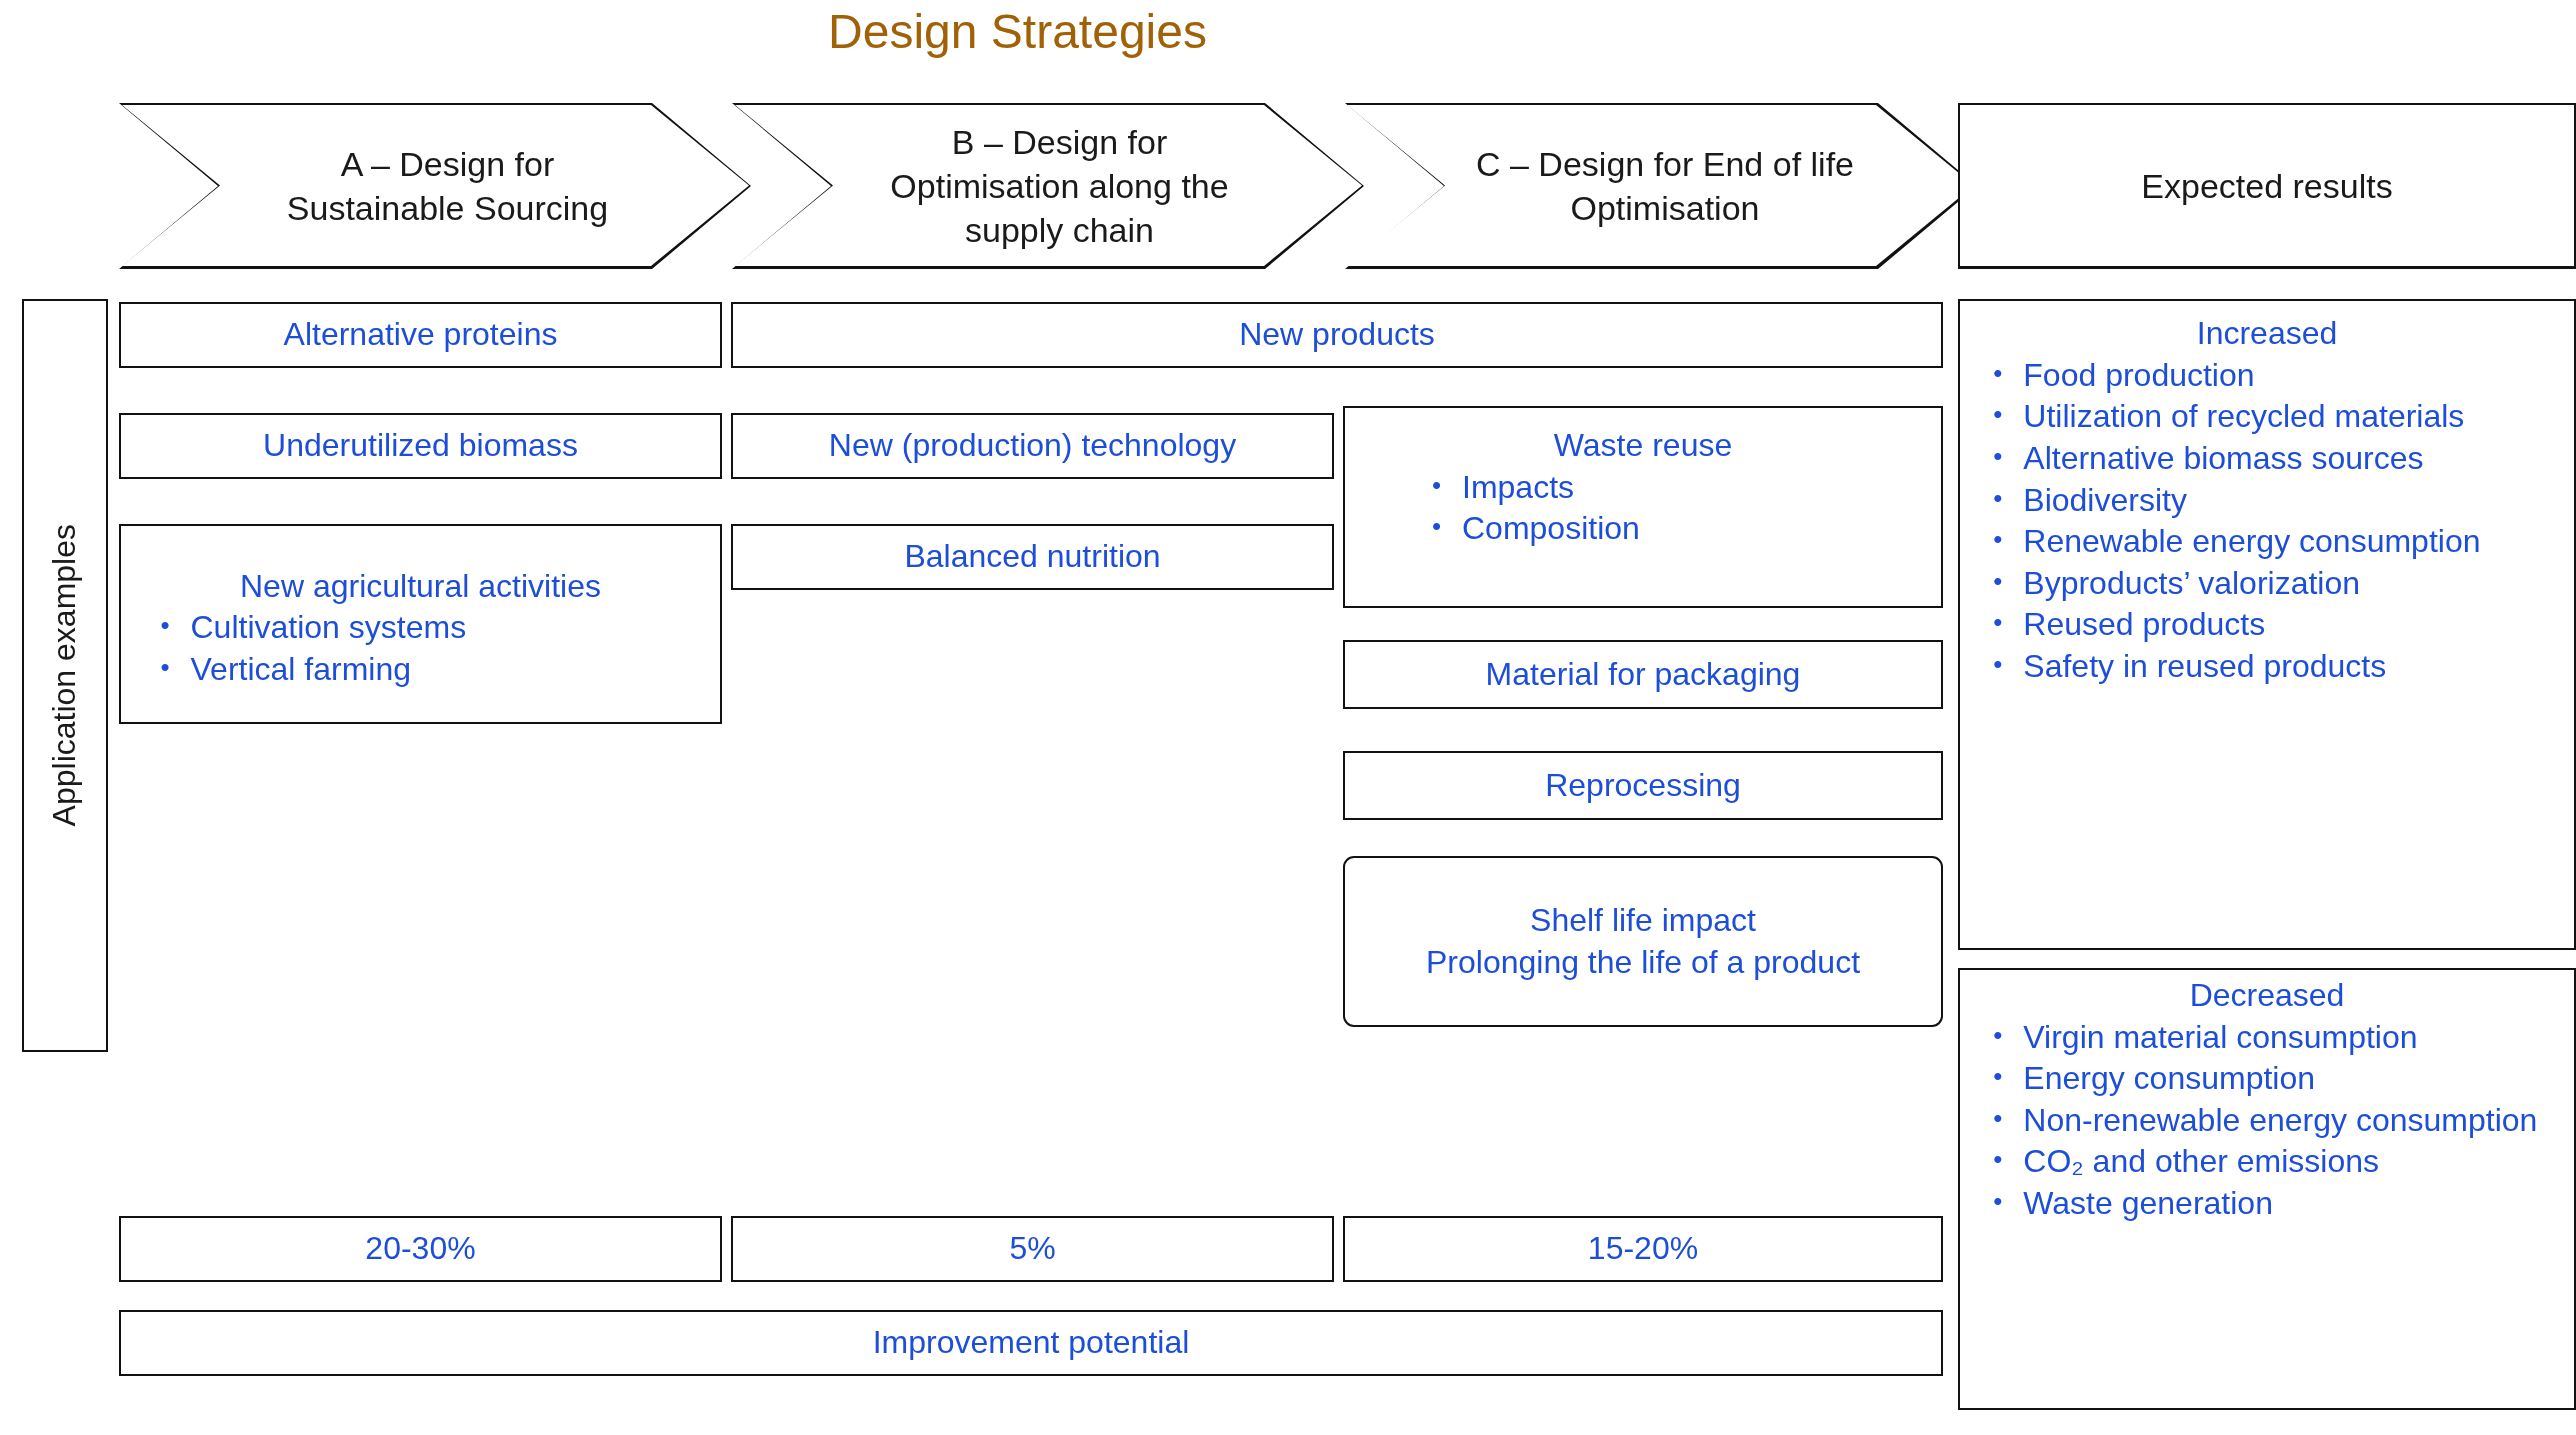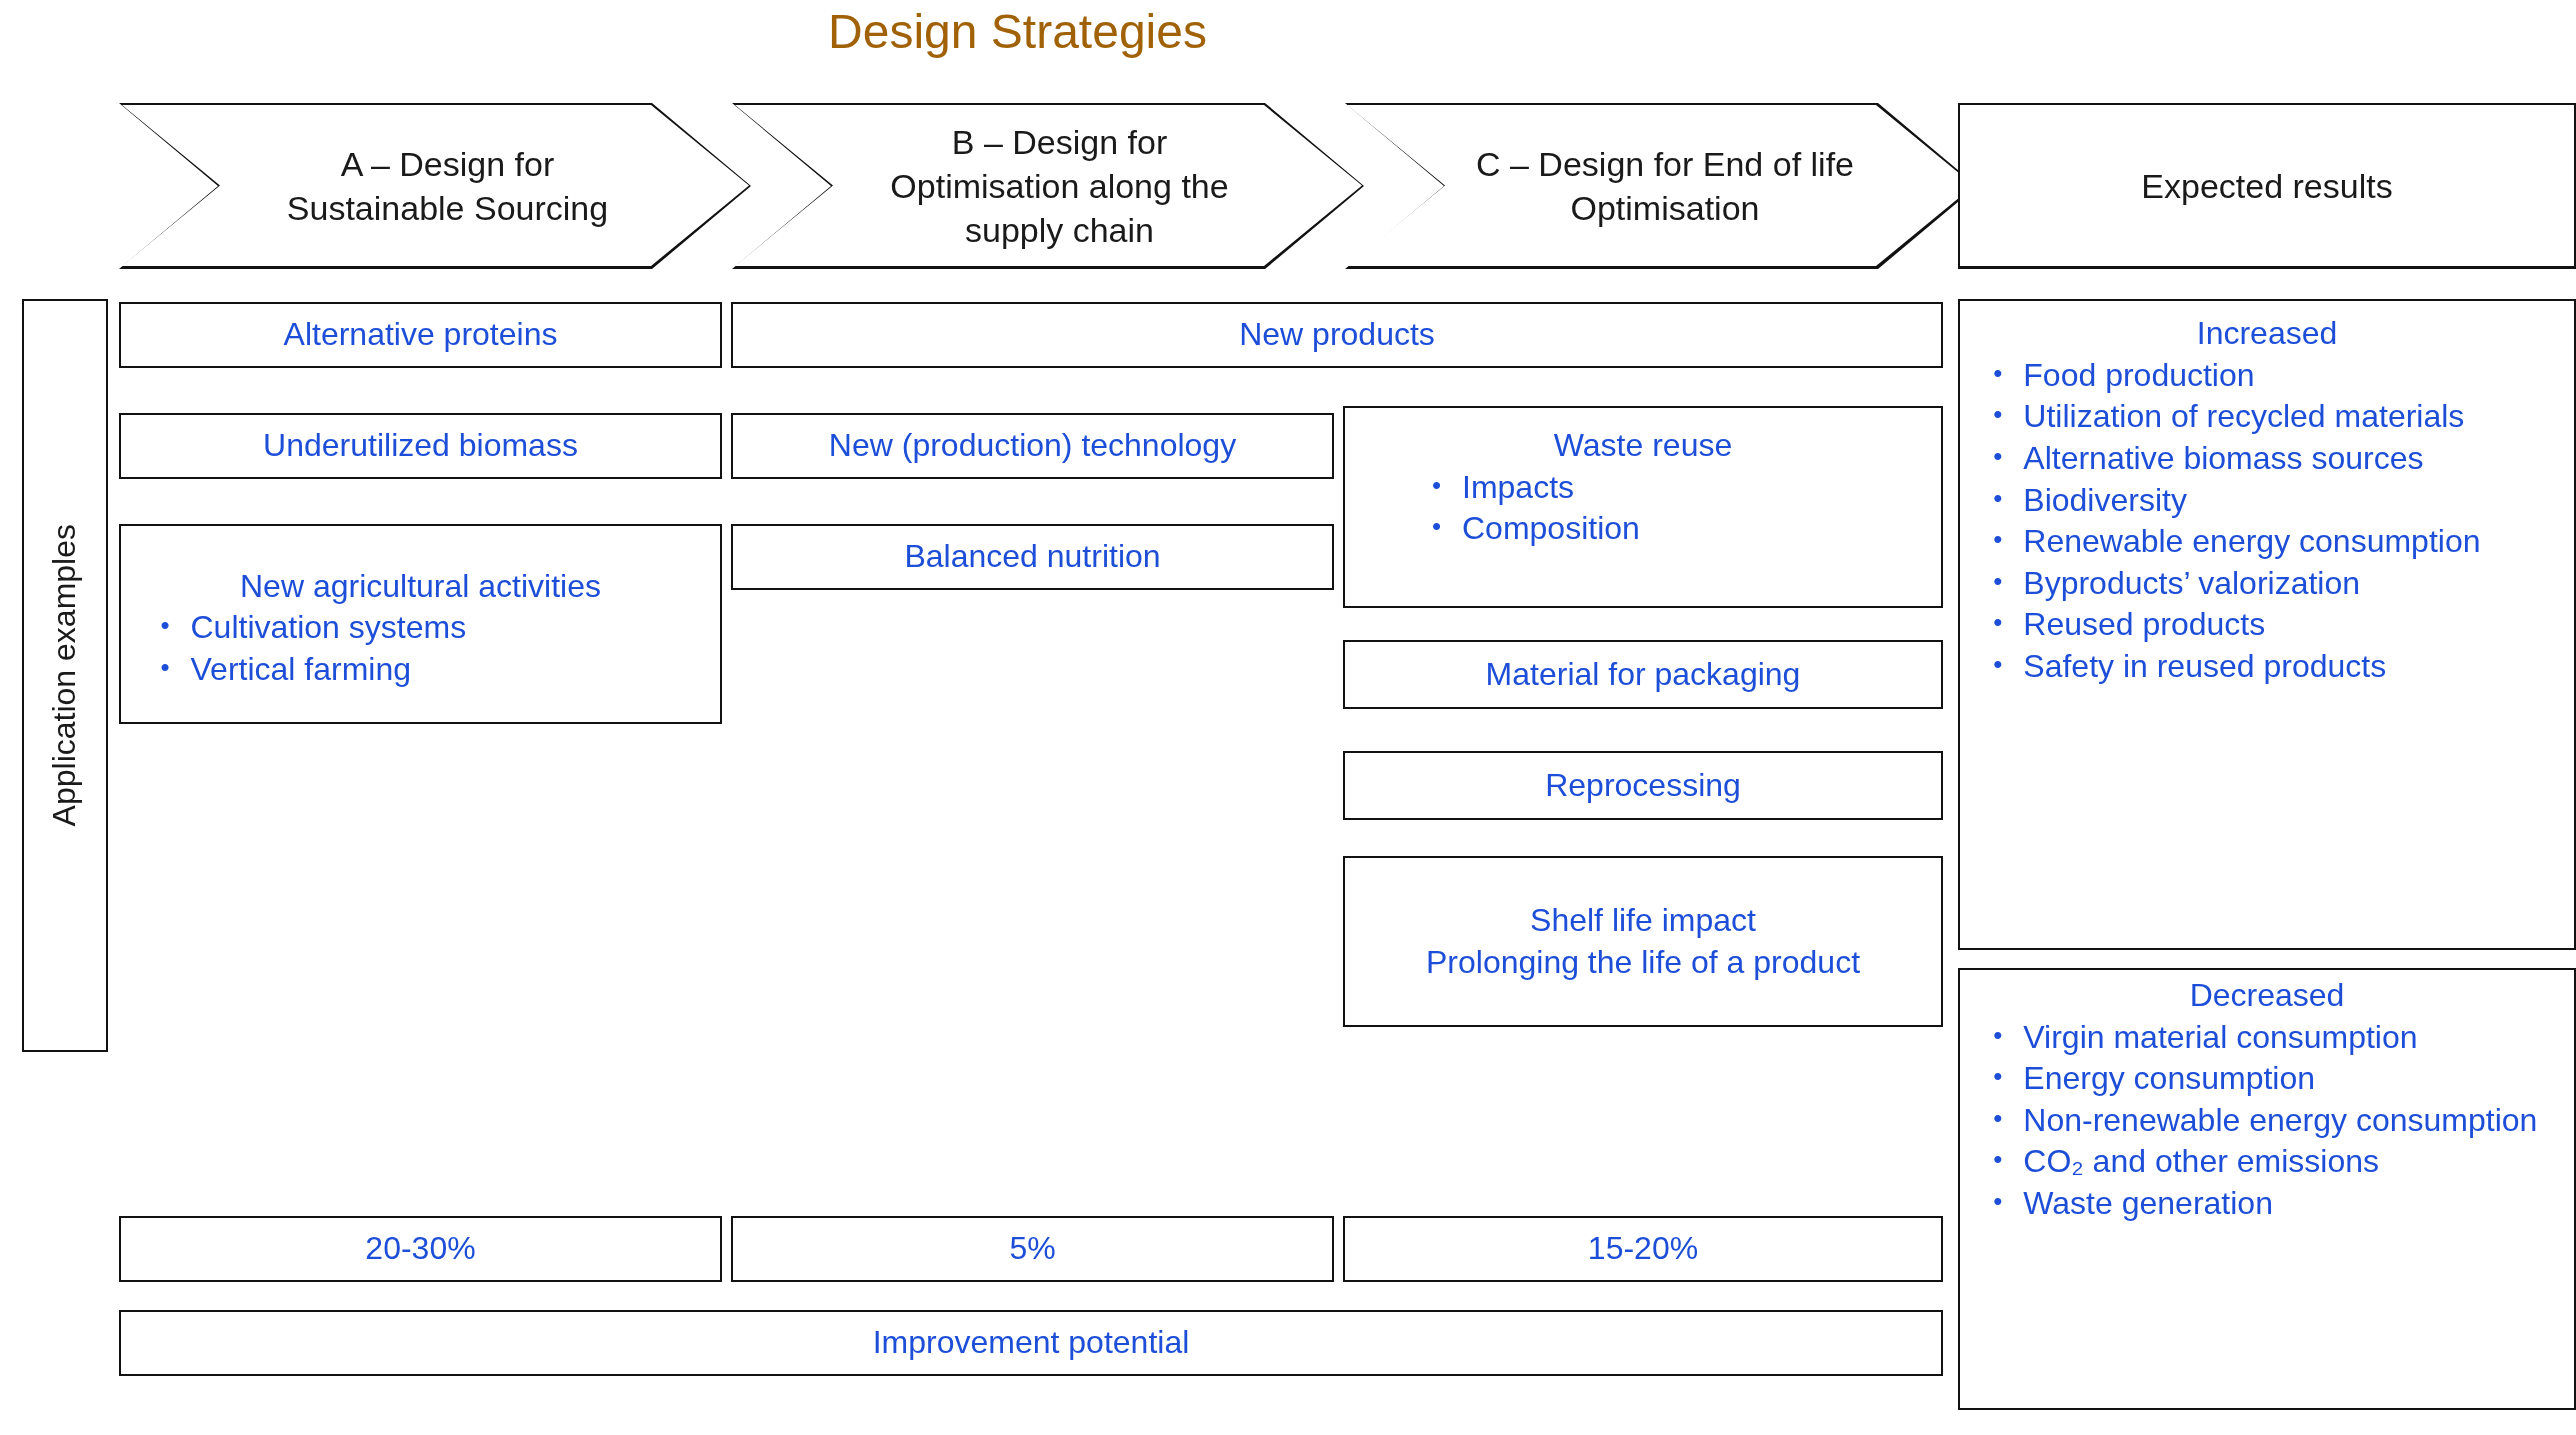--- a/index.html
+++ b/index.html
@@ -194,21 +194,21 @@
   </div>
 
   <div class="box" style="left:1343px; top:751px; width:600px; height:69px;">
     <div class="ctr">Reprocessing</div>
   </div>
 
   <div class="box" style="left:1343px; top:640px; width:600px; height:69px;">
     <div class="ctr">Material for packaging</div>
   </div>
 
-  <div class="box" style="left:1343px; top:856px; width:600px; height:171px;">
+  <div class="box" style="left:1343px; top:856px; width:600px; height:171px;border-radius:11px;">
     <div class="ctr">Shelf life impact
 Prolonging the life of a product</div>
   </div>
 
   <div class="box" style="left:1958px; top:299px; width:618px; height:651px; justify-content:flex-start; padding-top:12.3px;">
     <div class="ctr">Increased</div>
     <ul class="bullets" style="padding-left:12.3px;">
       <li>
         <span class="bullet">•</span>
         <span class="btxt">Food production</span>

